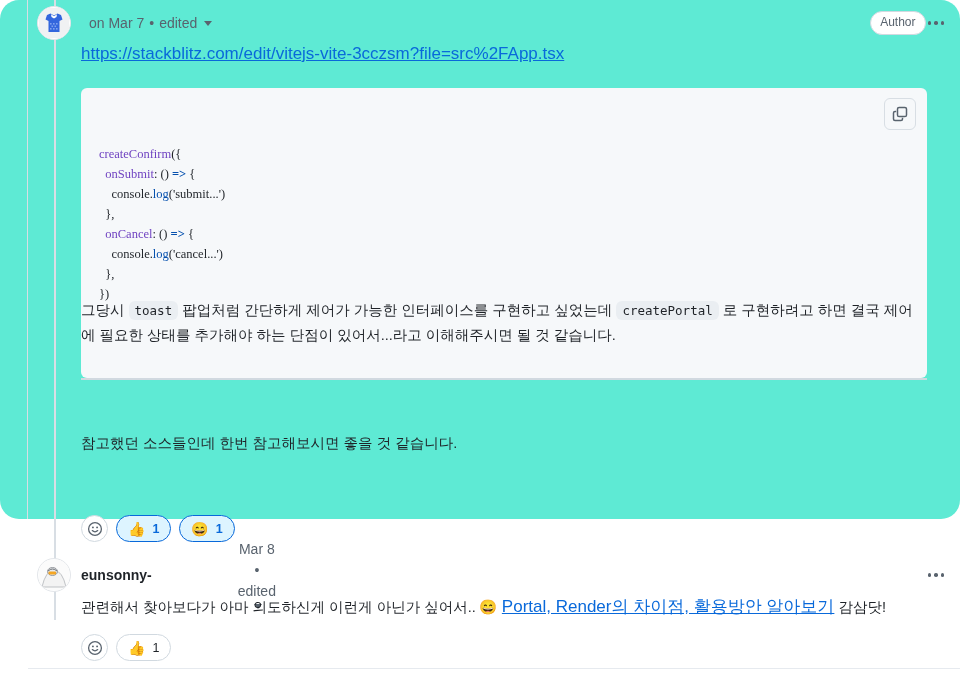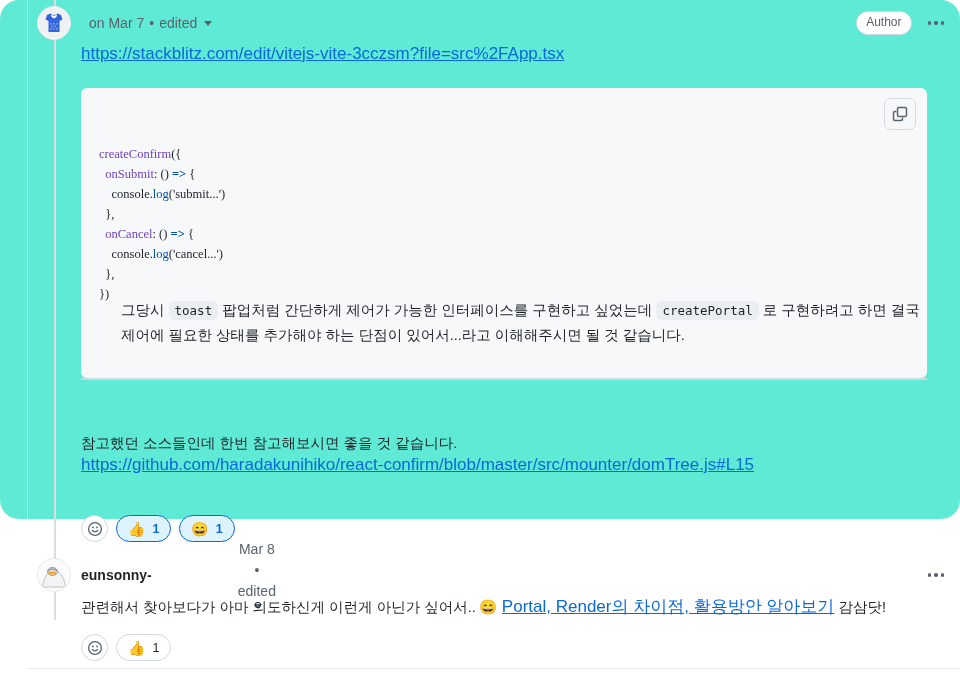--- a/index.html
+++ b/index.html
@@ -80,21 +80,21 @@
   .caret {
     display: inline-block;
     width: 0; height: 0;
     border-left: 4px solid transparent;
     border-right: 4px solid transparent;
     border-top: 5px solid #59636e;
     margin-left: 2px;
   }
   .header-right {
     margin-left: auto;
-    display: flex; gap: 14px;
+    display: flex; 
   }
   .author-badge {
     font-size: 12px;
     color: #59636e;
     border: 1px solid #d1d9e0;
     border-radius: 20px;
     padding: 3px 9px;
     line-height: 1.3;
     background: #ffffff;
   }
@@ -258,36 +258,33 @@
         <div id="code-lines"><div><span class="tok-fn">createConfirm</span><span class="tok-punc">({</span></div><div><span class="tok-punc">  </span><span class="tok-prop">onSubmit</span><span class="tok-punc">: () </span><span class="tok-kw">=&gt;</span><span class="tok-punc"> {</span></div><div><span class="tok-punc">    console.</span><span class="tok-meth">log</span><span class="tok-punc">(</span><span class="tok-str">'submit...'</span><span class="tok-punc">)</span></div><div><span class="tok-punc">  },</span></div><div><span class="tok-punc">  </span><span class="tok-prop">onCancel</span><span class="tok-punc">: () </span><span class="tok-kw">=&gt;</span><span class="tok-punc"> {</span></div><div><span class="tok-punc">    console.</span><span class="tok-meth">log</span><span class="tok-punc">(</span><span class="tok-str">'cancel...'</span><span class="tok-punc">)</span></div><div><span class="tok-punc">  },</span></div><div><span class="tok-punc">})</span></div></div>
         <div class="copy-btn">
           <svg width="16" height="16" viewBox="0 0 16 16">
             <rect x="5.5" y="1.5" width="9" height="9" rx="1.6" fill="none" stroke="#59636e" stroke-width="1.5"></rect>
             <path d="M10.5 11.8 v1.2 a1.5 1.5 0 0 1 -1.5 1.5 h-6 a1.5 1.5 0 0 1 -1.5 -1.5 v-6 a1.5 1.5 0 0 1 1.5 -1.5 h1.2" fill="none" stroke="#59636e" stroke-width="1.5"></path>
           </svg>
         </div>
       </div>
     </div>
 
-    <div class="body" style="top:298px;margin-left:40px;">
+    <div class="body" style="top:298px;">
       <p class="para" id="c1-para1" style="margin:0;"><span>그당시 </span><code class="inline">toast</code><span> 팝업처럼 간단하게 제어가 가능한 인터페이스를 구현하고 싶었는데 </span><code class="inline">createPortal</code><span> 로 구현하려고 하면 결국 제어에 필요한 상태를 추가해야 하는 단점이 있어서...라고 이해해주시면 될 것 같습니다.</span></p>
     </div>
 
     <div class="body" style="top:378px;">
       <hr class="divider">
     </div>
 
     <div class="body" style="top:431px;">
       <p class="para" style="margin:0;">참고했던 소스들인데 한번 참고해보시면 좋을 것 같습니다.</p>
     </div>
 
     <div class="body" style="top:452px;">
-      <div class="link-line">
-        <a class="ext-link" href="#">https://github.com/haradakunihiko/react-confirm/blob/master/src/mounter/domTree.js#L15</a>
-      </div>
     </div>
 
     <div class="reactions" style="top:515px;" id="c1-reactions">
       <div class="reaction-add">
         <svg width="16" height="16" viewBox="0 0 16 16">
           <circle cx="8" cy="8" r="6.4" fill="none" stroke="#59636e" stroke-width="1.3"></circle>
           <circle cx="5.9" cy="6.4" r="0.95" fill="#59636e"></circle>
           <circle cx="10.1" cy="6.4" r="0.95" fill="#59636e"></circle>
           <path d="M5.3 9.6 q2.7 2.5 5.4 0" fill="none" stroke="#59636e" stroke-width="1.3" stroke-linecap="round"></path>
         </svg>

